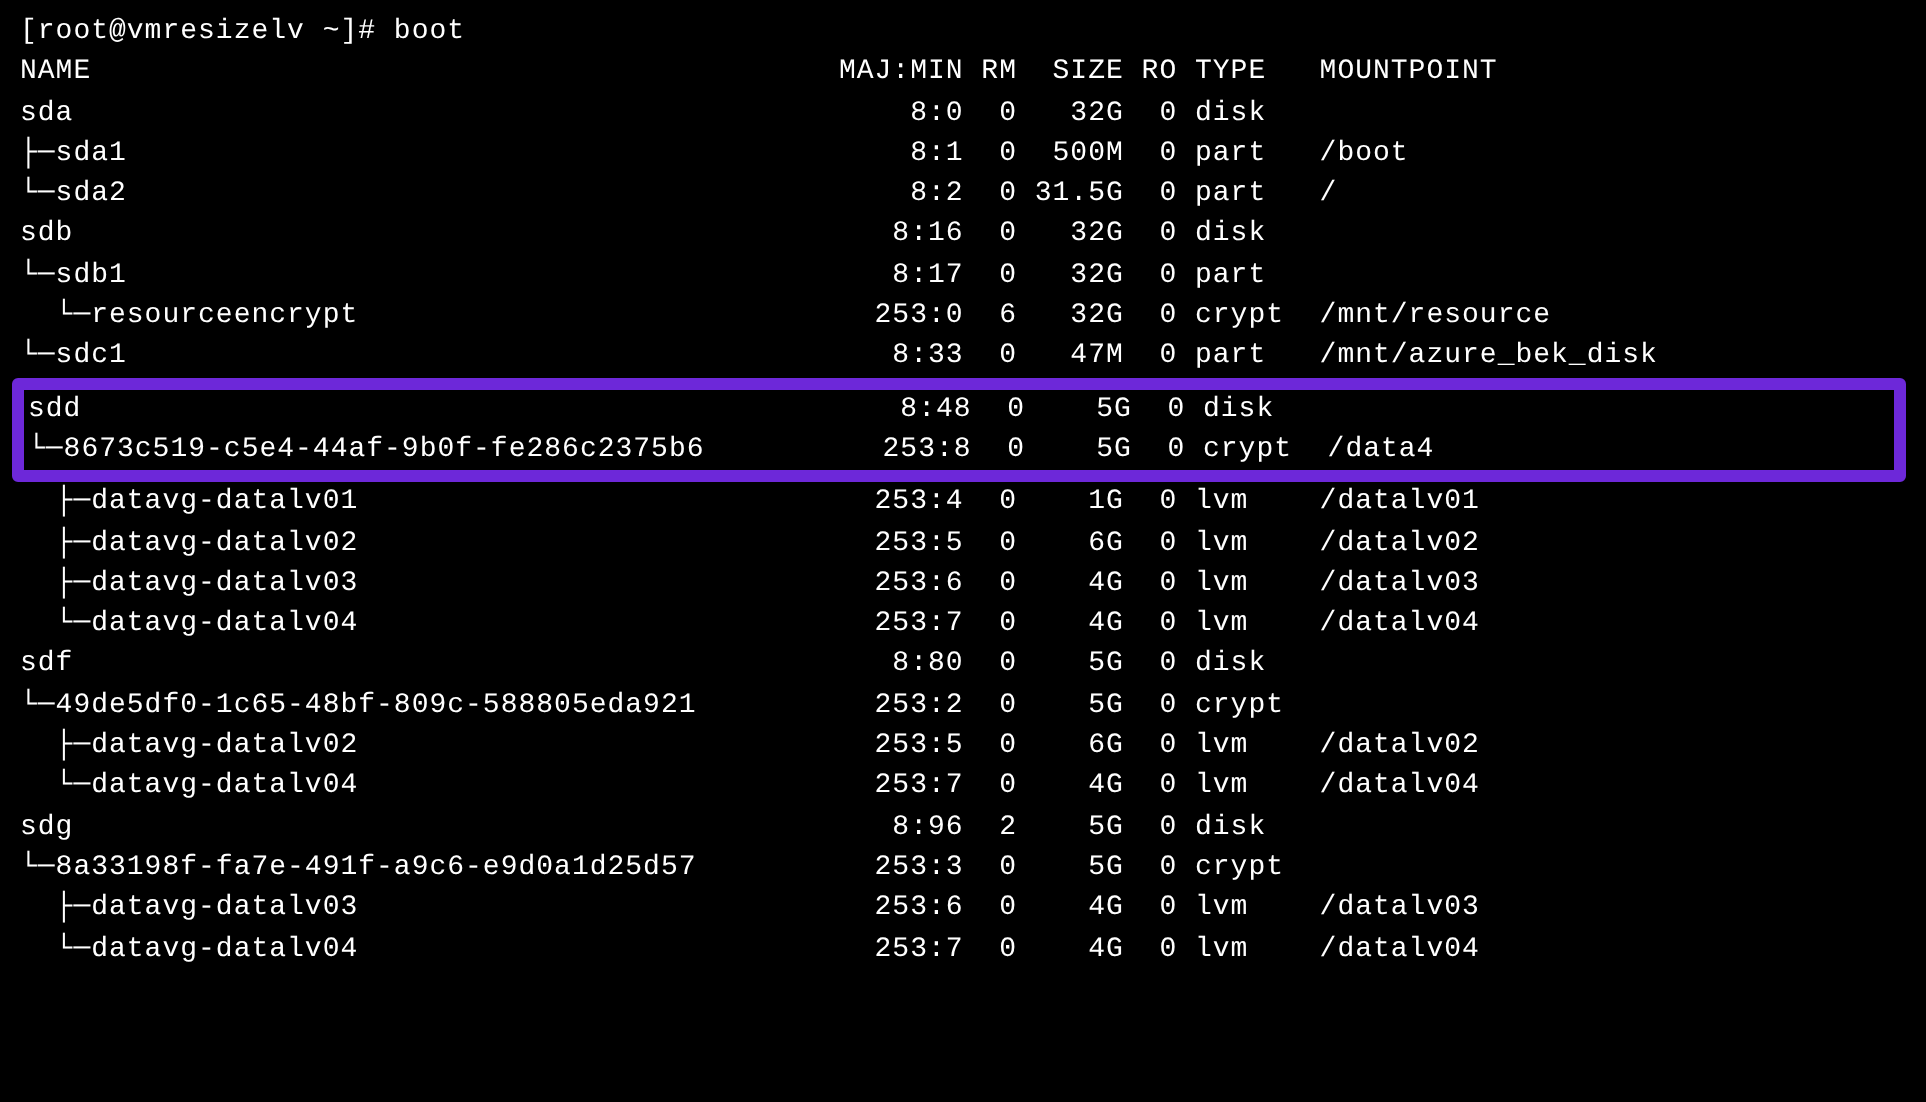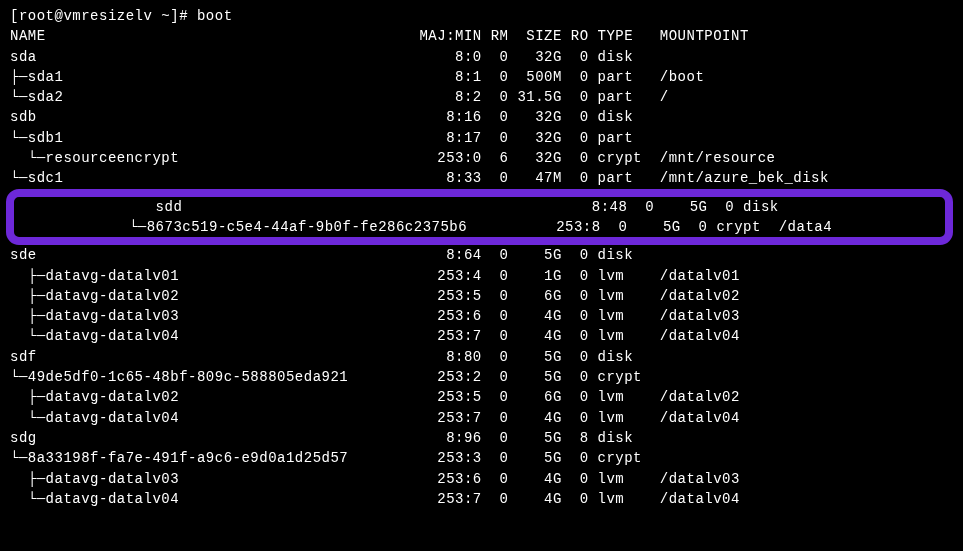--- a/index.html
+++ b/index.html
@@ -11,50 +11,48 @@
       padding: 6px 10px;
       line-height: 1.45;
       letter-spacing: 0.5px;
       width: 963px;
       box-sizing: border-box;
     }
     .row {
       white-space: pre;
     }
     .highlight {
-      border: 8px solid #6d28d9;
-      border-radius: 13px;
+      border: 6px solid #6d28d9;
+      border-radius: 3px;
       margin-left: -4px;
       padding-left: 2px;
-      text-align: center;
     }
   </style>
 </head>
 <body>
 
 <div id="term">
     <div class="row">[root@vmresizelv ~]# boot</div>
     <div class="row">NAME                                          MAJ:MIN RM  SIZE RO TYPE   MOUNTPOINT</div>
     <div class="row">sda                                               8:0  0   32G  0 disk   </div>
     <div class="row">├─sda1                                            8:1  0  500M  0 part   /boot</div>
     <div class="row">└─sda2                                            8:2  0 31.5G  0 part   /</div>
     <div class="row">sdb                                              8:16  0   32G  0 disk   </div>
     <div class="row">└─sdb1                                           8:17  0   32G  0 part   </div>
     <div class="row">  └─resourceencrypt                             253:0  6   32G  0 crypt  /mnt/resource</div>
     <div class="row">└─sdc1                                           8:33  0   47M  0 part   /mnt/azure_bek_disk</div>
     <div class="highlight">
       <div class="row">sdd                                              8:48  0    5G  0 disk   </div>
       <div class="row">└─8673c519-c5e4-44af-9b0f-fe286c2375b6          253:8  0    5G  0 crypt  /data4</div>
     </div>
-    <div class="row">sde                                              8:64  0    5G  0 disk   </div>
     <div class="row">  ├─datavg-datalv01                             253:4  0    1G  0 lvm    /datalv01</div>
     <div class="row">  ├─datavg-datalv02                             253:5  0    6G  0 lvm    /datalv02</div>
     <div class="row">  ├─datavg-datalv03                             253:6  0    4G  0 lvm    /datalv03</div>
     <div class="row">  └─datavg-datalv04                             253:7  0    4G  0 lvm    /datalv04</div>
     <div class="row">sdf                                              8:80  0    5G  0 disk   </div>
     <div class="row">└─49de5df0-1c65-48bf-809c-588805eda921          253:2  0    5G  0 crypt  </div>
     <div class="row">  ├─datavg-datalv02                             253:5  0    6G  0 lvm    /datalv02</div>
     <div class="row">  └─datavg-datalv04                             253:7  0    4G  0 lvm    /datalv04</div>
-    <div class="row">sdg                                              8:96  0    5G  8 disk   </div>
+    <div class="row">sdg                                              8:96  2    5G  0 disk   </div>
     <div class="row">└─8a33198f-fa7e-491f-a9c6-e9d0a1d25d57          253:3  0    5G  0 crypt  </div>
     <div class="row">  ├─datavg-datalv03                             253:6  0    4G  0 lvm    /datalv03</div>
     <div class="row">  └─datavg-datalv04                             253:7  0    4G  0 lvm    /datalv04</div>
   </div>
 
 </body></html>

